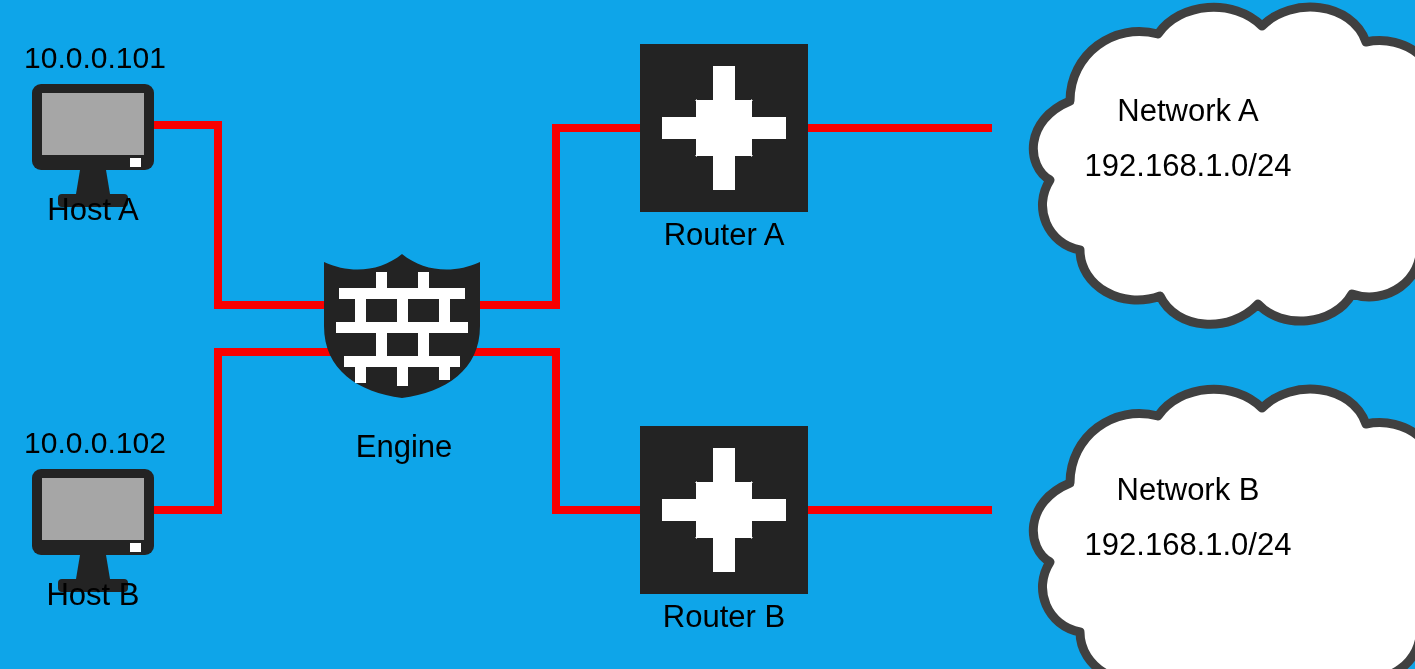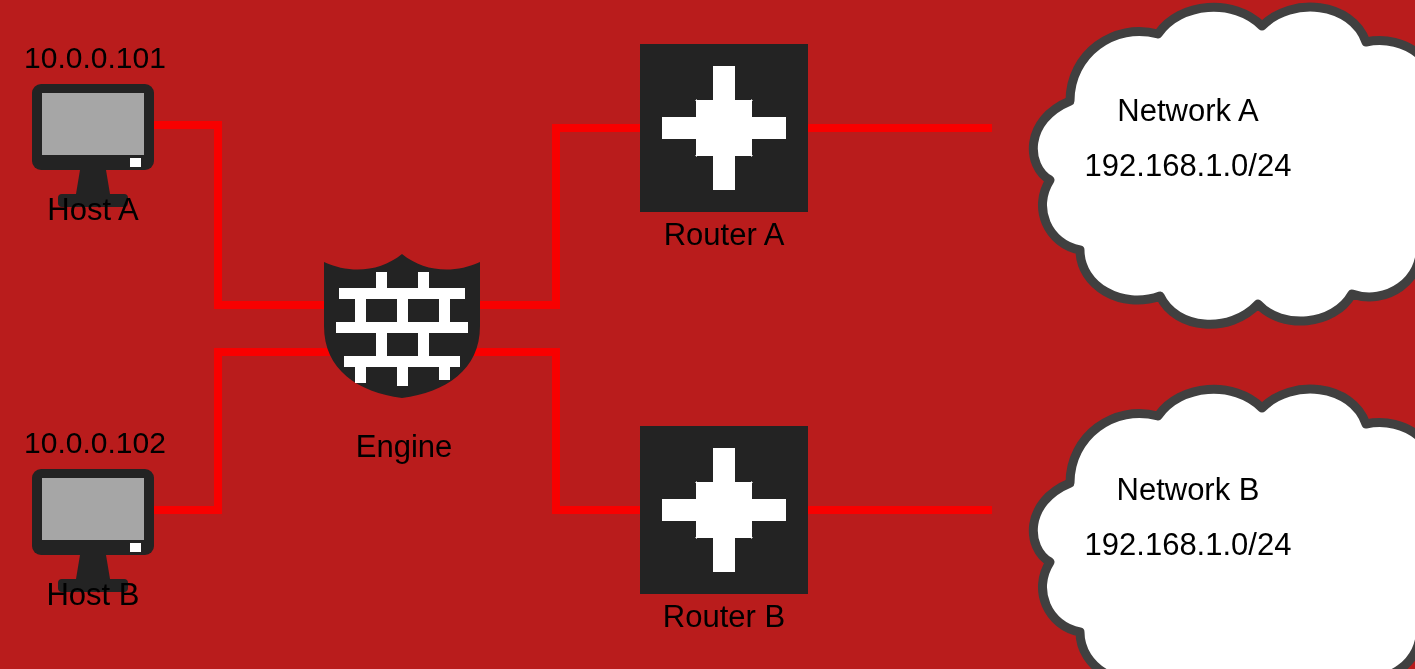--- a/index.html
+++ b/index.html
@@ -7,21 +7,21 @@
     padding: 0;
     background: #ffffff;
   }
   body {
     font-family: "Liberation Sans", sans-serif;
   }
   #diagram-root {
     position: relative;
     width: 1415px;
     height: 669px;
-    background: #b91c1c;
+    background: #0ea5e9;
     overflow: hidden;
   }
   #diagram-svg {
     position: absolute;
     top: 0;
     left: 0;
     width: 1415px;
     height: 669px;
     display: block;
   }

